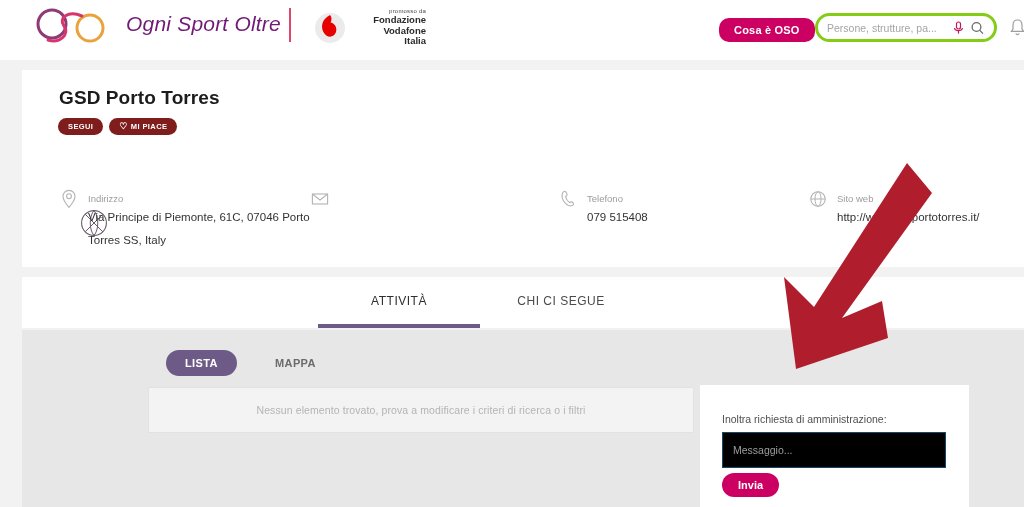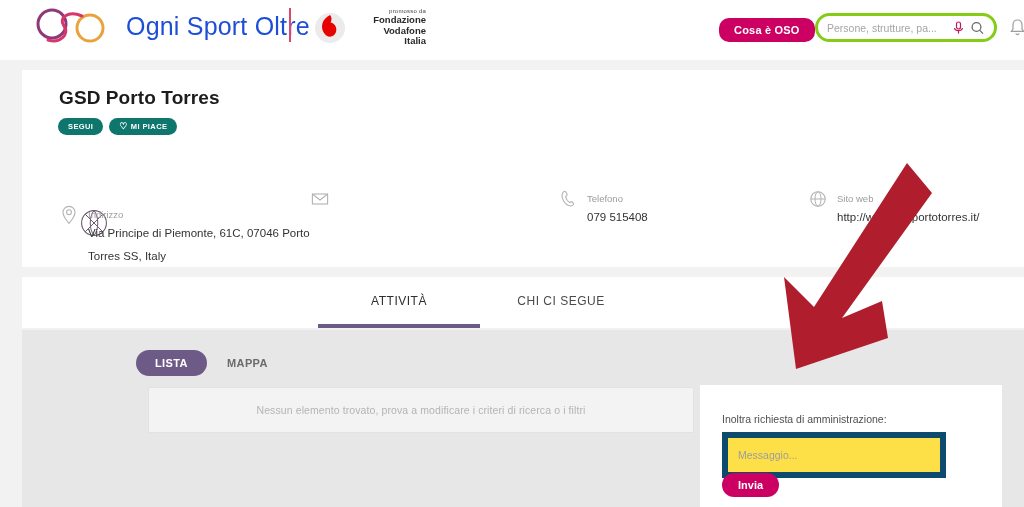--- a/index.html
+++ b/index.html
@@ -12,22 +12,22 @@
   #root { position: relative; width: 1024px; height: 507px; background: #f2f2f2; }
 
   
   .header {
     position: absolute; left: 0; top: 0; width: 1024px; height: 60px;
     background: #ffffff; display: flex; align-items: center;
   }
   .logo-wrap { position: absolute; left: 28px; top: 4px; width: 92px; height: 48px; }
   .brand-name {
     position: absolute; left: 126px; top: 12px;
-    font-size: 25px; color: #1d4ed8; letter-spacing: .2px;
-    white-space: nowrap; font-weight: 400;
+    font-size: 21px; color: #701a75; letter-spacing: .2px;
+    white-space: nowrap; font-weight: 400; font-style: italic;
   }
   .brand-divider {
     position: absolute; left: 289px; top: 8px; width: 2px; height: 34px;
     background: #e0456d;
   }
   .vodafone-badge { position: absolute; left: 308px; top: 6px; width: 44px; height: 44px; }
   .promo-block { position: absolute; left: 356px; top: 7px; text-align: right; width: 70px; }
   .promo-small { font-size: 6px; color: #4a4a4a; letter-spacing: .2px; line-height: 8px; }
   .promo-big { font-size: 9.5px; font-weight: bold; color: #2a2a2a; line-height: 10.5px; }
 
@@ -67,31 +67,31 @@
   .profile-card {
     position: absolute; left: 22px; top: 70px; width: 1002px; height: 197px;
     background: #ffffff;
   }
   .profile-title {
     position: absolute; left: 37px; top: 17px;
     font-size: 19px; font-weight: bold; color: #1c1c1c; letter-spacing: .1px;
   }
   .pill-row { position: absolute; left: 36px; top: 48px; display: flex; gap: 6px; }
   .pill {
-    background: #0f766e; color: #fff; border-radius: 10px; border: none;
+    background: #7f1d1d; color: #fff; border-radius: 10px; border: none;
     font-size: 7.5px; font-weight: bold; letter-spacing: .4px; cursor: pointer;
     padding: 4px 10px; display: flex; align-items: center; gap: 3px;
     font-family: "Liberation Sans", sans-serif;
   }
   .heart-glyph { font-size: 9px; line-height: 9px; }
   .sport-icon { position: absolute; left: 58px; top: 139px; }
 
   .contact-row { position: absolute; left: 0; top: 118px; width: 1002px; height: 70px; }
   .contact-item { position: absolute; display: flex; align-items: flex-start; gap: 10px; }
-  .c-addr { left: 38px; top: 16px; width: 250px; }
+  .c-addr { left: 38px; top: 0; width: 250px; }
   .c-mail { left: 289px; top: 0; width: 240px; }
   .c-tel  { left: 537px; top: 0; width: 230px; }
   .c-web  { left: 787px; top: 0; width: 215px; }
   .c-ico { flex: 0 0 auto; width: 18px; height: 20px; margin-top: 1px; }
   .c-label { font-size: 9.5px; color: #9c9c9c; line-height: 13px; }
   .c-value { font-size: 11.5px; color: #333333; line-height: 23px; }
 
   
   .tabstrip {
     position: absolute; left: 22px; top: 277px; width: 1002px; height: 51px;
@@ -107,48 +107,48 @@
   .tab.active::after {
     content: ""; position: absolute; left: 0; bottom: 0; width: 162px; height: 4px;
     background: #6e5a86;
   }
 
   
   .content-area {
     position: absolute; left: 22px; top: 330px; width: 1002px; height: 177px;
     background: #e7e7e7;
   }
-  .viewtoggle { position: absolute; left: 114px; top: 20px; display: flex; align-items: flex-end; gap: 18px; }
+  .viewtoggle { position: absolute; left: 144px; top: 20px; display: flex; align-items: flex-end; gap: 36px; }
   .vt-pill {
     background: #6e5a86; color: #ffffff; border: none; border-radius: 13px;
     font-size: 11px; font-weight: bold; letter-spacing: .4px; cursor: pointer;
     padding: 7px 19px; font-family: "Liberation Sans", sans-serif;
   }
   .vt-plain {
     background: transparent; border: none; color: #6b6b6b; font-size: 11px;
     font-weight: bold; letter-spacing: .4px; cursor: pointer;
     font-family: "Liberation Sans", sans-serif; padding: 7px 2px;
   }
   .empty-card {
     position: absolute; left: 126px; top: 57px; width: 546px; height: 46px;
     background: #f3f3f3; border: 1px solid #e2e2e2;
     display: flex; align-items: center; justify-content: center;
   }
   .empty-text { font-size: 10.5px; color: #b4b4b4; letter-spacing: .1px; }
 
   .admin-panel {
-    position: absolute; left: 678px; top: 55px; width: 302px; height: 122px;
+    position: absolute; left: 678px; top: 55px; width: 269px; height: 122px;
     background: #ffffff;
   }
   .admin-title {
     position: absolute; left: 22px; top: 28px; font-size: 10.5px; color: #4f4f4f;
   }
   .admin-input {
     position: absolute; left: 22px; top: 47px; width: 224px; height: 31px;
-    border: 6px solid #0c4a6e; background: #fde047; outline: none;
+    border: 1px solid #0c4a6e; background: #000000; outline: none;
     font-size: 10.5px; color: #777; padding: 17px 10px;
     font-family: "Liberation Sans", sans-serif;
   }
   .admin-input::placeholder { color: #9d9d9d; }
   .admin-send {
     position: absolute; left: 22px; top: 88px;
     background: #cc0063; color: #fff; border: none; border-radius: 13px;
     font-size: 11px; font-weight: bold; cursor: pointer; padding: 6px 16px;
     font-family: "Liberation Sans", sans-serif;
   }

